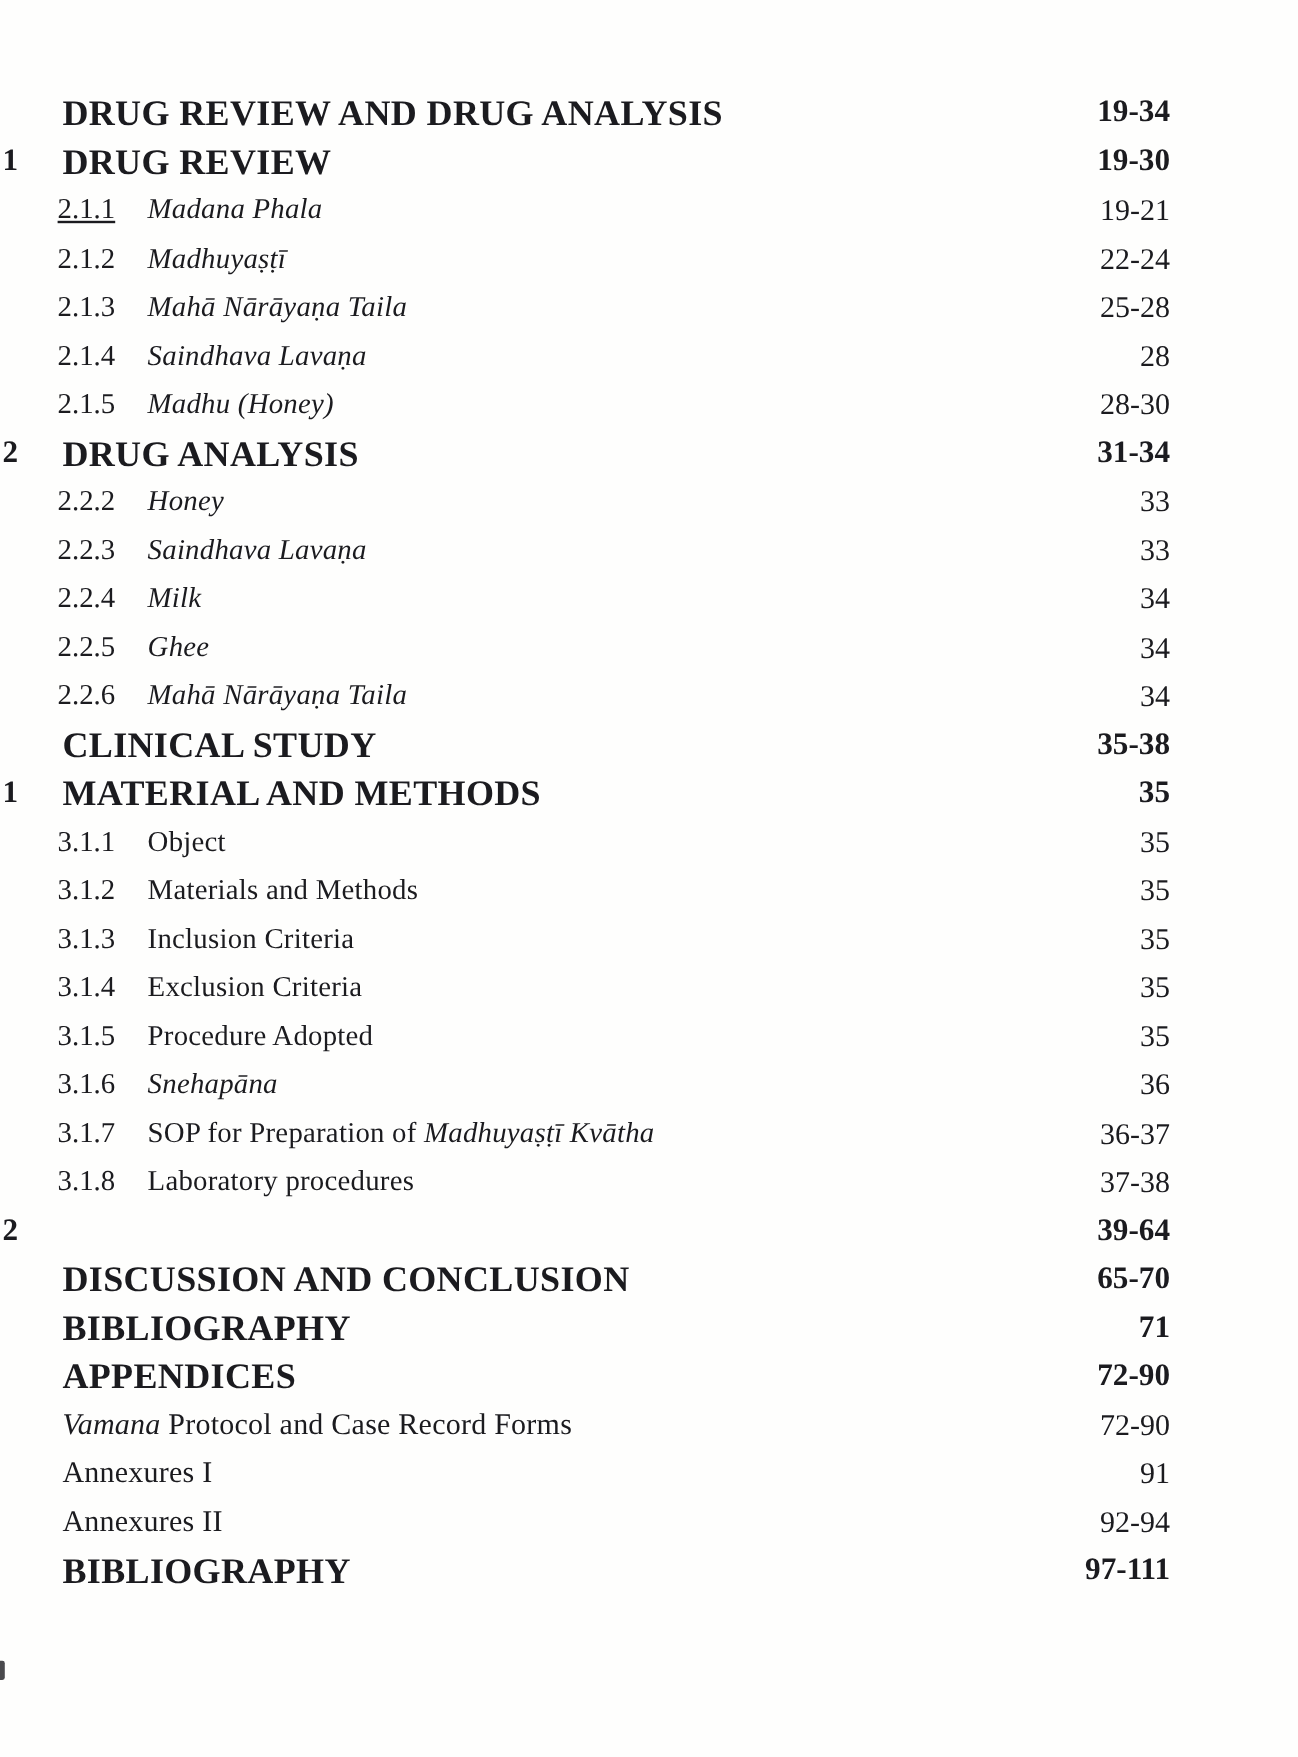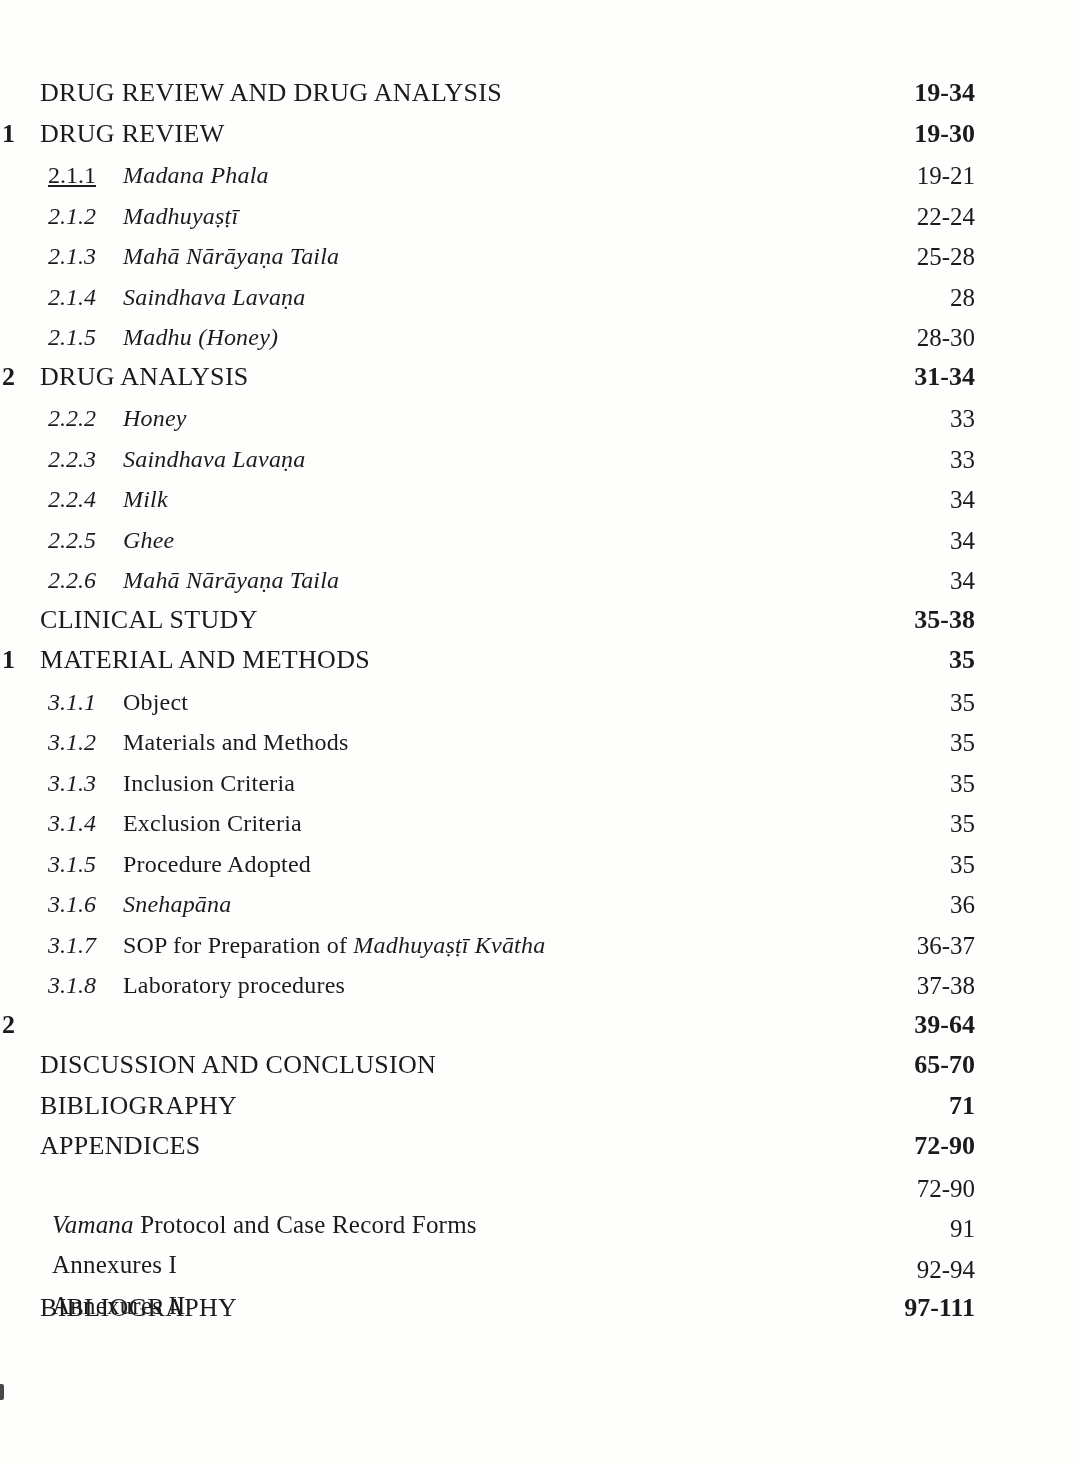--- a/index.html
+++ b/index.html
@@ -12,30 +12,30 @@
     color:#1b1b1f;
   }
   .toc { position:absolute; top:78px; left:0; right:0; }
   .row { position:relative; height:40.5px; }
   .margin-num {
     position:absolute; left:2px; top:2px;
     font-weight:bold; font-size:26px; line-height:1;
   }
   .num {
     position:absolute; left:48px; top:4px;
-    font-size:24px; font-style:italic; line-height:1;
+    font-size:24px; line-height:1;
   }
   .num.upright { font-style:normal;text-decoration:underline; }
   .title {
     position:absolute; left:123px; top:4px;
     font-size:24px; line-height:1; white-space:nowrap;
     letter-spacing:0.2px;
   }
-  .row.chapter .title { left:40px; font-weight:normal; font-size:26px; top:2px; letter-spacing:0.3px; }
-  .row.plain .title { left:52px; font-size:25px; top:3px;margin-top:37px; }
+  .row.chapter .title { left:52px; font-weight:bold; font-size:30px; top:2px; letter-spacing:0.3px; }
+  .row.plain .title { left:52px; font-size:25px; top:3px; }
   .page-num {
     position:absolute; right:107px; top:4px;
     font-size:25px; line-height:1;
   }
   .page-num.bold { font-weight:bold; font-size:26px; top:2px; }
   .seg-i { font-style:italic; }
   .scan-artifact {
     position:absolute; left:0; top:1384px;
     width:4px; height:16px; background:#2a2a2e;
     border-radius:0 2px 2px 0; opacity:0.85;

